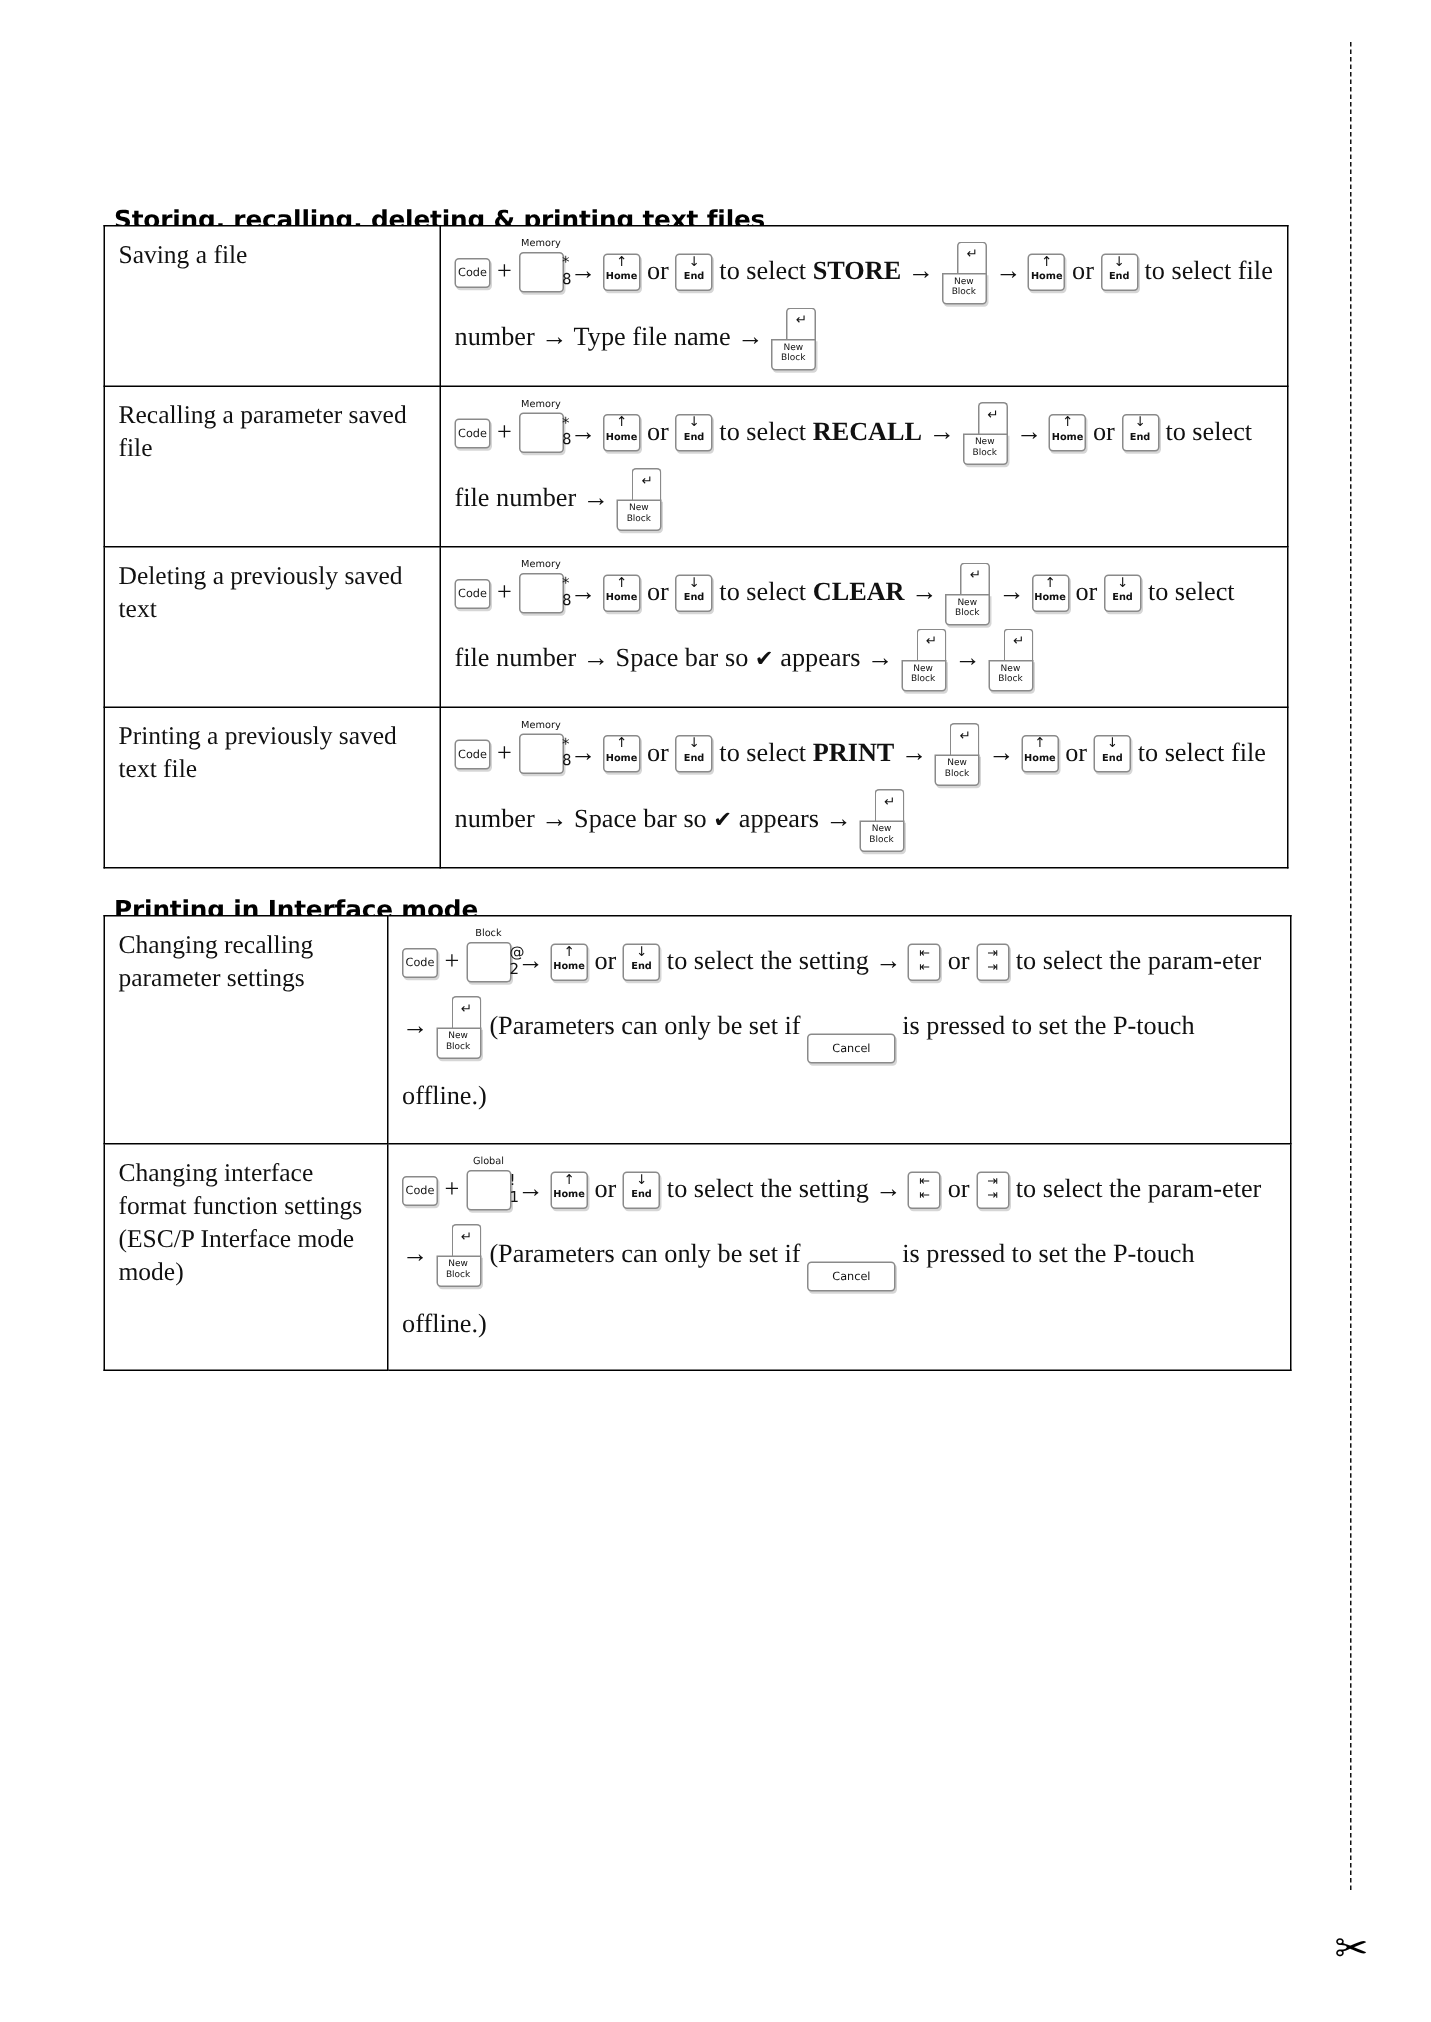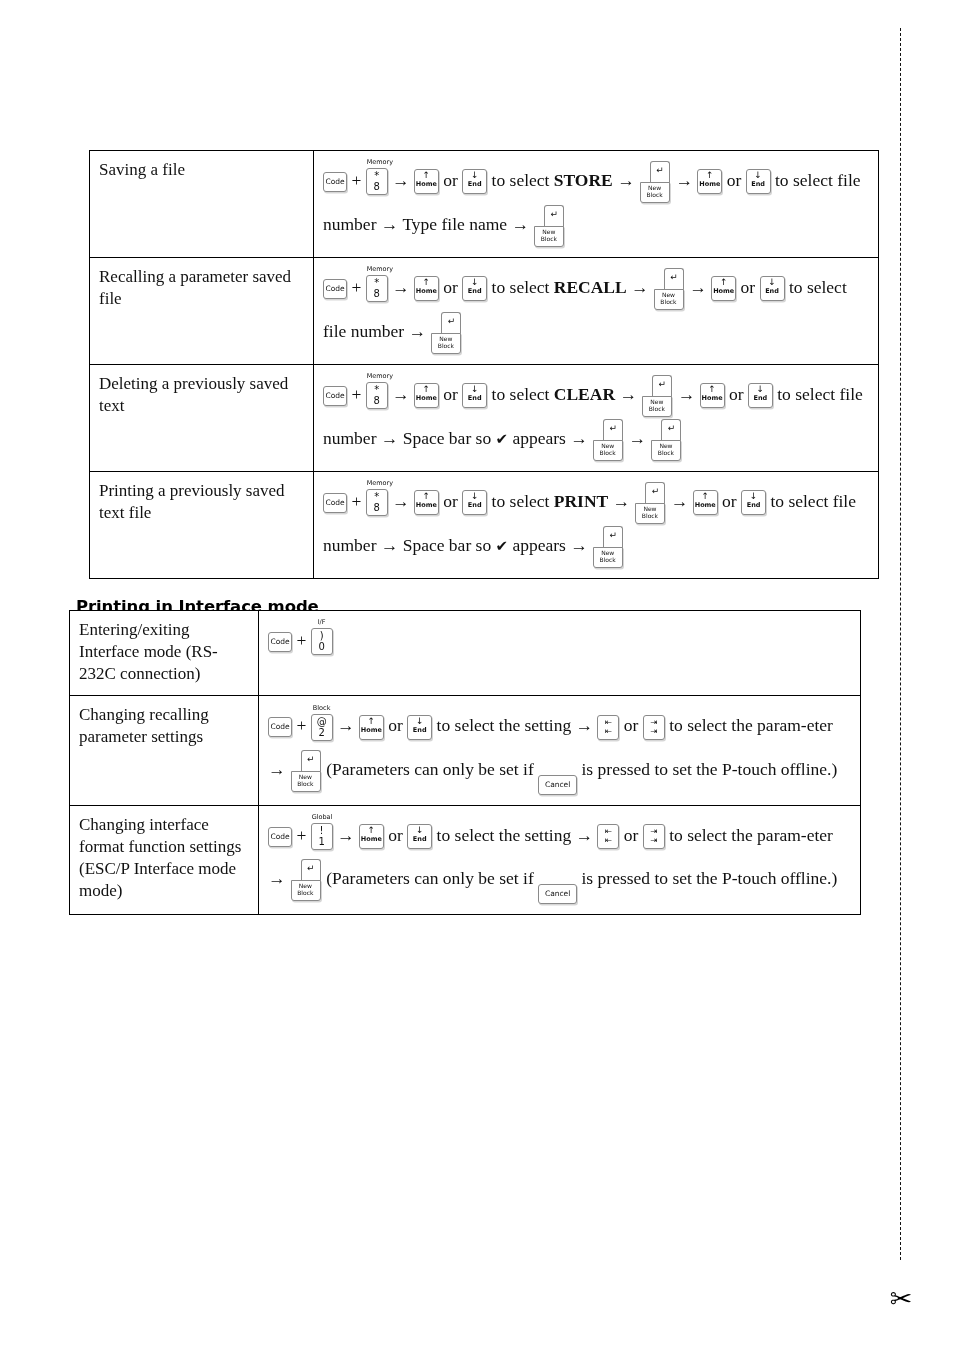--- a/index.html
+++ b/index.html
@@ -56,21 +56,21 @@
   #title-files { left: 76px; top: 123px; }
   #title-interface { left: 76px; top: 583px; }
 
   
   table.proc {
     position: absolute;
     border-collapse: collapse;
     table-layout: fixed;
     background: #fff;
   }
-  #table-files { left: 69px; top: 150px; width: 790px; margin-left: 20px; }
+  #table-files { left: 69px; top: 150px; width: 790px; }
   #table-interface { left: 69px; top: 610px; width: 792px; }
 
   table.proc td {
     border: 1px solid #000;
     vertical-align: top;
     padding: 8px 9px 10px 9px;
   }
   td.label-cell {
     font-size: 17px;
     line-height: 1.30;
@@ -109,29 +109,30 @@
     color: #111;
     box-sizing: border-box;
   }
   
   .key-wide {
     width: 24px;
     height: 20px;
     line-height: 18px;
     font-size: 7.5px;
   }
-  .key-wide.cancel { width: 39px; margin-top: 28px; }
+  .key-wide.cancel { width: 59px; margin-top: 28px; }
 
   
   .key-num {
     width: 22px;
     height: 27px;
     padding-top: 1px;
     font-size: 10px;
     line-height: 12px;
+    padding-left: 28px;
   }
   .key-num .u { display: block; height: 11px; line-height: 12px; }
   .key-num .l { display: block; height: 12px; line-height: 12px; }
   .key-cap {
     position: absolute;
     left: 0;
     right: 0;
     top: -11px;
     font-size: 6.5px;
     line-height: 8px;
@@ -219,20 +220,21 @@
   }
 </style>
 </head>
 <body>
 
 <div class="page">
 
   <div class="cut-line"></div>
   <div class="scissors">✂</div>
 
+  <h2 class="section-title" id="title-files">Storing, recalling, deleting &amp; printing text files</h2>
 
   <table class="proc" id="table-files">
     <tbody id="tbody-files">
         <tr>
           <td class="label-cell">Saving a file</td>
           <td class="steps-cell">
             <span class="steps-flow"><span class="key key-wide"><span>Code</span></span><span class="txt"> + </span><span class="key key-num"><span class="key-cap">Memory</span><span class="u">*</span><span class="l">8</span></span><span class="txt"> → </span><span class="key key-nav"><span class="ar">↑</span><span class="lb">Home</span></span><span class="txt"> or </span><span class="key key-nav"><span class="ar">↓</span><span class="lb">End</span></span><span class="txt"> to select </span><span class="strong">STORE</span><span class="txt"> → </span><span class="key-enter"><span class="top"></span><span class="bot"></span><span class="ret">↵</span><span class="nb">New Block</span></span><span class="txt"> → </span><span class="key key-nav"><span class="ar">↑</span><span class="lb">Home</span></span><span class="txt"> or </span><span class="key key-nav"><span class="ar">↓</span><span class="lb">End</span></span><span class="txt"> to select file number → Type file name → </span><span class="key-enter"><span class="top"></span><span class="bot"></span><span class="ret">↵</span><span class="nb">New Block</span></span></span>
           </td>
         </tr>
         <tr>
@@ -254,26 +256,20 @@
           </td>
         </tr>
       </tbody>
   </table>
 
   <h2 class="section-title" id="title-interface">Printing in Interface mode</h2>
 
   <table class="proc" id="table-interface">
     <tbody id="tbody-interface">
         <tr>
-          <td class="label-cell">Entering/exiting Interface mode (RS-232C connection)</td>
-          <td class="steps-cell">
-            <span class="steps-flow"><span class="key key-wide"><span>Code</span></span><span class="txt"> + </span><span class="key key-num"><span class="key-cap">I/F</span><span class="u">)</span><span class="l">0</span></span></span>
-          </td>
-        </tr>
-        <tr>
           <td class="label-cell">Changing recalling parameter settings</td>
           <td class="steps-cell">
             <span class="steps-flow"><span class="key key-wide"><span>Code</span></span><span class="txt"> + </span><span class="key key-num"><span class="key-cap">Block</span><span class="u">@</span><span class="l">2</span></span><span class="txt"> → </span><span class="key key-nav"><span class="ar">↑</span><span class="lb">Home</span></span><span class="txt"> or </span><span class="key key-nav"><span class="ar">↓</span><span class="lb">End</span></span><span class="txt"> to select the setting → </span><span class="key key-lr"><span class="r1">⇤</span><span class="r2">⇤</span></span><span class="txt"> or </span><span class="key key-lr"><span class="r1">⇥</span><span class="r2">⇥</span></span><span class="txt"> to select the param-eter → </span><span class="key-enter"><span class="top"></span><span class="bot"></span><span class="ret">↵</span><span class="nb">New Block</span></span><span class="txt"> (Parameters can only be set if </span><span class="key key-wide cancel"><span>Cancel</span></span><span class="txt"> is pressed to set the P-touch offline.)</span></span>
           </td>
         </tr>
         <tr>
           <td class="label-cell">Changing interface format function settings (ESC/P Interface mode mode)</td>
           <td class="steps-cell">
             <span class="steps-flow"><span class="key key-wide"><span>Code</span></span><span class="txt"> + </span><span class="key key-num"><span class="key-cap">Global</span><span class="u">!</span><span class="l">1</span></span><span class="txt"> → </span><span class="key key-nav"><span class="ar">↑</span><span class="lb">Home</span></span><span class="txt"> or </span><span class="key key-nav"><span class="ar">↓</span><span class="lb">End</span></span><span class="txt"> to select the setting → </span><span class="key key-lr"><span class="r1">⇤</span><span class="r2">⇤</span></span><span class="txt"> or </span><span class="key key-lr"><span class="r1">⇥</span><span class="r2">⇥</span></span><span class="txt"> to select the param-eter → </span><span class="key-enter"><span class="top"></span><span class="bot"></span><span class="ret">↵</span><span class="nb">New Block</span></span><span class="txt"> (Parameters can only be set if </span><span class="key key-wide cancel"><span>Cancel</span></span><span class="txt"> is pressed to set the P-touch offline.)</span></span>
           </td>

